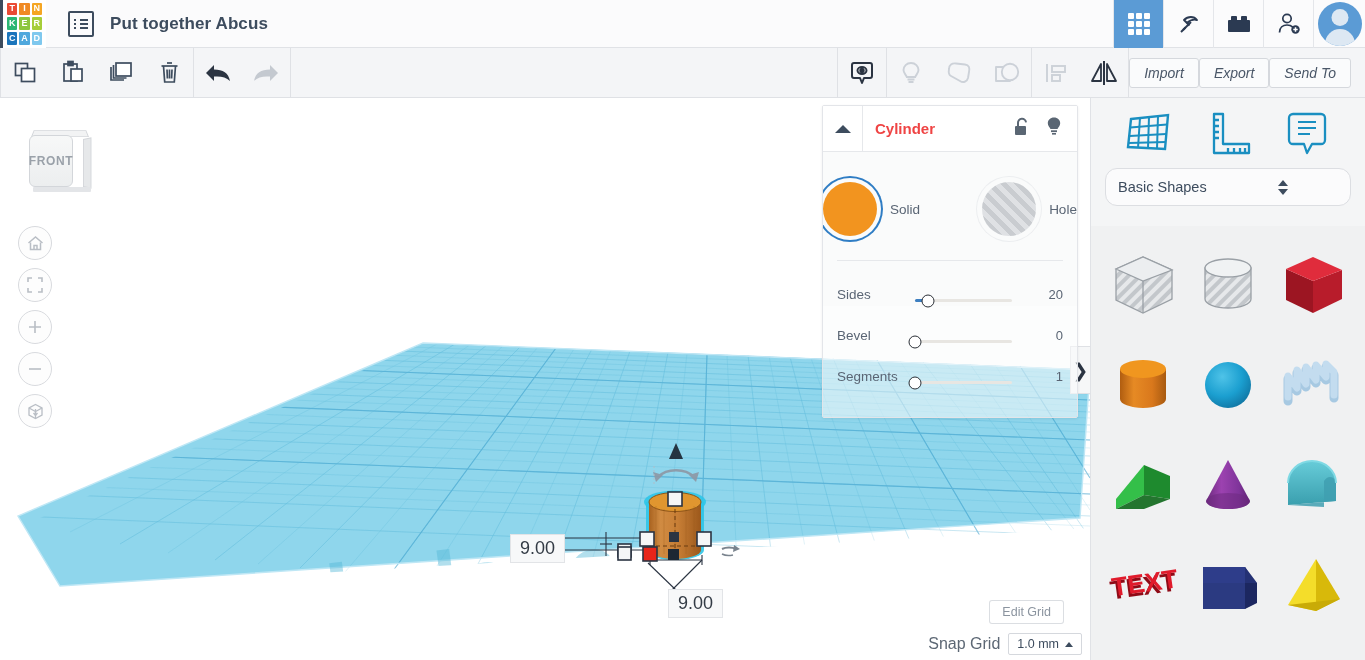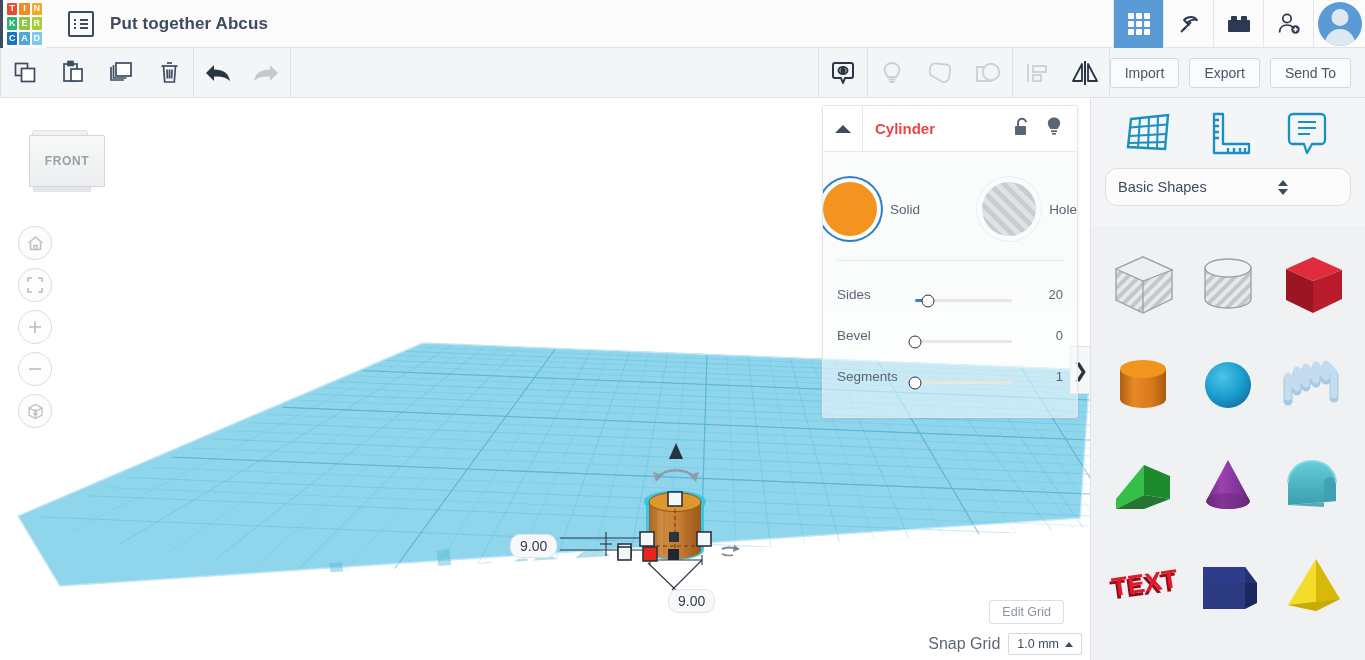--- a/index.html
+++ b/index.html
@@ -54,21 +54,21 @@
   
   .toolbar {
     position: absolute; top: 48px; left: 0; width: 1365px; height: 50px;
     background: #f4f5f7; border-bottom: 1px solid #dfe1e5; display: flex; align-items: center;
   }
   .tb-btn {
     width: 48px; height: 50px; display: flex; align-items: center; justify-content: center; cursor: pointer;
   }
   .tb-sep { width: 1px; height: 50px; background: #dfe1e5; }
   .tb-spacer { flex: 1; }
-  .tb-actions { display: flex; align-items: center; gap: 10px; padding-right: 14px; }
+  .tb-actions { display: flex; align-items: center; padding-right: 14px; font-style: italic; }
   .tb-action {
     height: 30px; padding: 0 14px; border: 1px solid #d5d8dd; border-radius: 3px;
     background: #fafbfc; color: #4a5768; font-size: 14px; display: flex; align-items: center; cursor: pointer;
   }
 
   
   .viewport {
     position: absolute; top: 98px; left: 0; width: 1090px; height: 562px;
     background: #ffffff; overflow: hidden;
   }
@@ -76,23 +76,23 @@
 
   .viewcube {
     position: absolute; left: 25px; top: 27px; width: 72px; height: 64px; cursor: pointer;
   }
   .vc-top {
     position:absolute; left:6px; top:0; width: 58px; height: 12px;
     background:#f2f3f4; border:1px solid #d3d6da;
     transform: perspective(90px) rotateX(52deg); transform-origin: bottom center;
   }
   .vc-face {
-    position:absolute; left:4px; top:10px; width:76px; height:52px;
+    position:absolute; left:4px; top:10px; width:44px; height:52px;
     background: linear-gradient(180deg,#f7f8f8 0%, #eceeef 100%);
-    border:1px solid #d3d6da; border-radius:1px;
+    border:1px solid #d3d6da; border-radius:6px;
     display:flex; align-items:center; justify-content:center;
     font-size:12px; font-weight:bold; letter-spacing:.6px; color:#9aa1a9;
   }
   .vc-side {
     position:absolute; left:58px; top:14px; width:10px; height:48px;
     background:#e6e8ea; border:1px solid #d3d6da;
     transform: perspective(90px) rotateY(-38deg); transform-origin: left center;
   }
   .vc-shadow { position:absolute; left:8px; top:62px; width:58px; height:5px; background:#e3e5e8; border-radius:1px; }
 
@@ -118,22 +118,22 @@
     position: absolute; right: 8px; bottom: 5px; display: flex; align-items: center; gap: 8px;
   }
   .snap-label { font-size: 16px; color: #5c6774; }
   .snap-select {
     height: 22px; padding: 0 8px; border: 1px solid #d5d8dd; border-radius: 2px; background: #fff;
     font-size: 12.5px; color: #3d4c5e; display: flex; align-items: center; gap: 6px; cursor: pointer;
   }
   .caret-up { width:0;height:0;border-left:4px solid transparent;border-right:4px solid transparent;border-bottom:5px solid #3d4c5e; }
 
   .dim-label {
-    position: absolute; background: #f7f8f9; border: 1px solid #e2e4e7; border-radius: 10px;
-    font-size: 14px; color: #333b45; padding: 3px 9px; cursor: pointer;
+    position: absolute; background: #f7f8f9; border: 1px solid #e2e4e7; border-radius: 0;
+    font-size: 18px; color: #333b45; padding: 3px 9px; cursor: pointer;
   }
 
   
   .prop-panel {
     position: absolute; left: 822px; top: 105px; width: 256px; height: 313px;
     border: 1px solid #e3e5e9; border-radius: 2px; overflow: hidden;
     box-shadow: 0 1px 3px rgba(0,0,0,.07);
   }
   .pp-bg-top { position:absolute; inset:0 0 auto 0; height:200px; background:#fafbfb; }
   .pp-bg-bot { position:absolute; left:0; right:0; top:200px; bottom:0; background:rgba(250,251,251,.55); }

